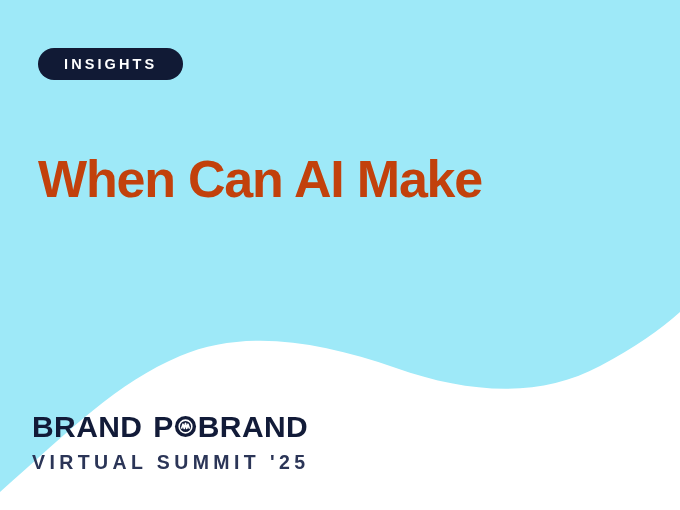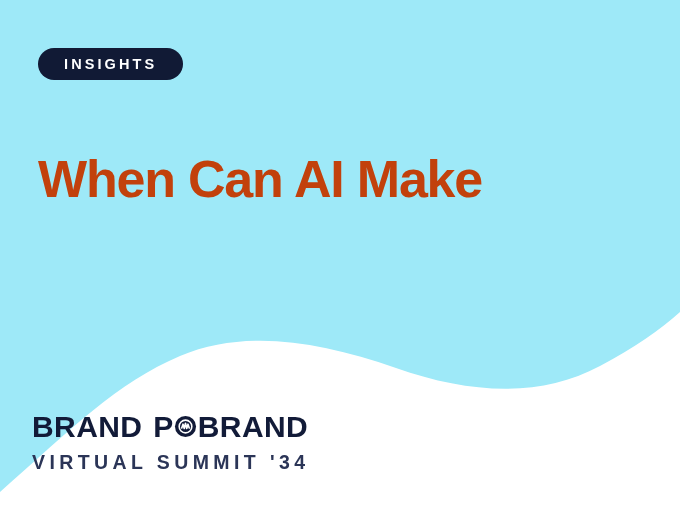--- a/index.html
+++ b/index.html
@@ -162,17 +162,17 @@
         <span class="logo-word-pod-a">P</span>
         <span class="logo-mark">
           <svg viewBox="0 0 24 24" width="23" height="23" aria-hidden="true">
             <circle cx="12" cy="12" r="11" fill="#121B38"></circle>
             <circle cx="12" cy="12" r="6.6" fill="none" stroke="#FFFFFF" stroke-width="1.7"></circle>
             <path d="M8.1,13.6 L9.4,9.6 L10.7,14.1 L12,8.6 L13.3,14.1 L14.6,9.6 L15.9,13.6" fill="none" stroke="#FFFFFF" stroke-width="1.7" stroke-linecap="round" stroke-linejoin="round"></path>
           </svg>
         </span>
         <span class="logo-word-pod-b">BRAND</span>
       </div>
-      <div class="logo-tagline">VIRTUAL SUMMIT '34</div>
+      <div class="logo-tagline">VIRTUAL SUMMIT '25</div>
     </div>
 
   </div>
 </div>
 
 </body></html>

